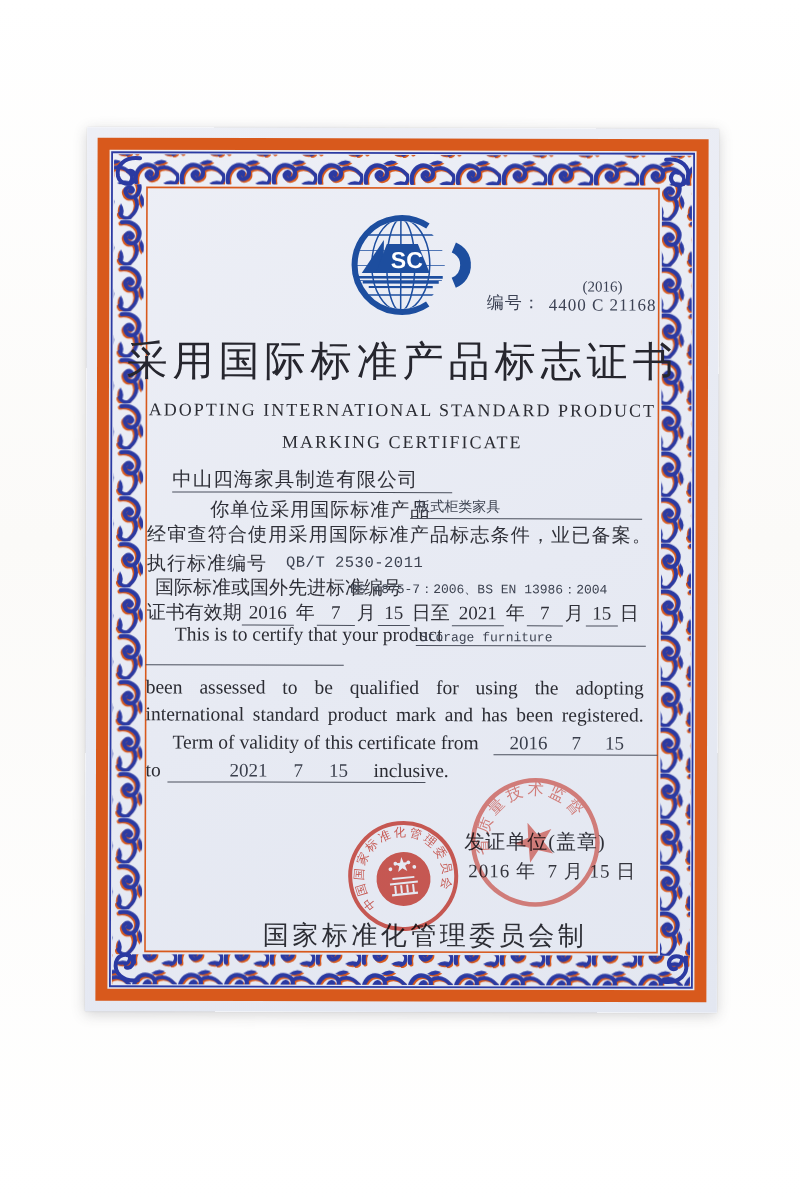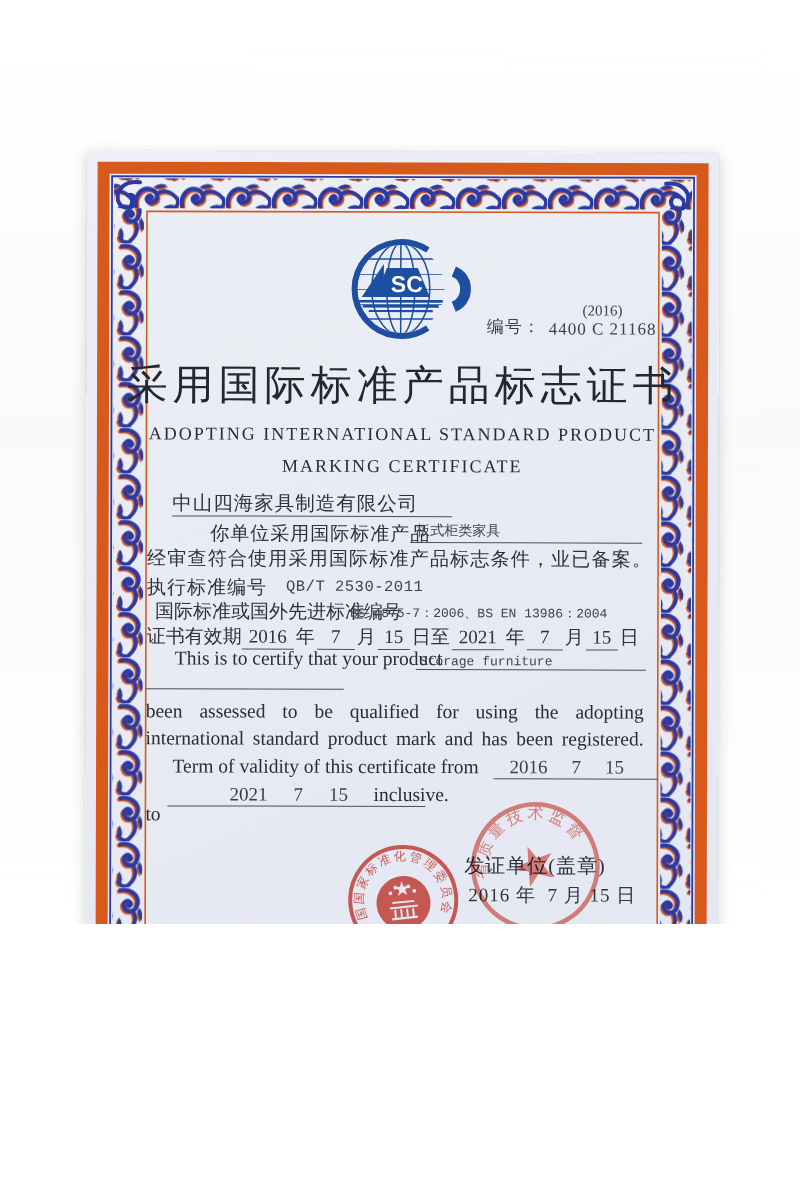--- a/index.html
+++ b/index.html
@@ -1,18 +1,18 @@
 <!DOCTYPE html>
 <html><head>
 <meta charset="utf-8">
 <style>
   html,body{margin:0;padding:0;}
   body{font-family:"Liberation Serif","DejaVu Serif",serif;}
-  #stage{position:relative;width:800px;height:900px;overflow:hidden;
-         background:linear-gradient(180deg,#ffffff 0%,#fbfaf8 45%,#ffffff 100%);margin-top:24px;}
+  #stage{position:relative;width:800px;height:1200px;overflow:hidden;
+         background:linear-gradient(180deg,#ffffff 0%,#fbfaf8 45%,#ffffff 100%);}
   
   #paper{position:absolute;left:86px;top:128px;width:632px;height:884px;
          background:linear-gradient(155deg,#edeff6 0%,#e7eaf3 55%,#e3e7f1 100%);
          box-shadow:0 3px 14px rgba(60,60,70,.22), 0 0 2px rgba(0,0,0,.12);
          transform:rotate(.15deg);}
   #borderSvg{position:absolute;left:0;top:0;}
   .abs{position:absolute;}
   .cn{color:#2f3038;}
   .typ{font-family:"Liberation Mono","DejaVu Sans Mono",monospace;color:#3d4351;}
   .u{border-bottom:1.6px solid #4a4f5c;}
@@ -44,21 +44,21 @@
   #en-certify{left:89px;top:496px;}
   #en-product-line{left:330px;top:499px;width:230px;border-bottom:1.6px solid #4a4f5c;height:18px;}
   #en-product-line .typ{font-size:13px;padding-left:4px;}
   #en-blank{left:60px;top:519px;width:198px;height:18px;border-bottom:1.6px solid #4a4f5c;}
   #en-line2{left:264px;top:522px;}
   #en-line3{left:60px;top:549px;width:498px;text-align:justify;text-align-last:justify;}
   #en-line4{left:60px;top:576px;width:498px;text-align:justify;text-align-last:justify;}
   #en-term{left:87px;top:604px;}
   #en-from-line{left:408px;top:604px;width:148px;height:22px;border-bottom:1.6px solid #4a4f5c;
                 display:flex;gap:24px;padding-left:16px;font-size:19px;color:#3a3f4c;}
-  #en-to-label{left:60px;top:652px;}
+  #en-to-label{left:60px;top:632px;}
   #en-to-line{left:82px;top:632px;width:196px;height:22px;border-bottom:1.6px solid #4a4f5c;
               display:flex;gap:26px;padding-left:62px;font-size:19px;color:#3a3f4c;}
   #en-inclusive{left:288px;top:632px;}
   #issuer{left:379px;top:700px;font-size:20px;letter-spacing:1px;}
   #issue-date{left:383px;top:730px;font-size:19px;white-space:pre;letter-spacing:1px;color:#33343c;}
   #footer-line{left:130px;top:790px;width:420px;text-align:center;font-size:26px;letter-spacing:3.5px;color:#2d2e35;}
   .seal{mix-blend-mode:multiply;}
 </style>
 </head>
 <body>

